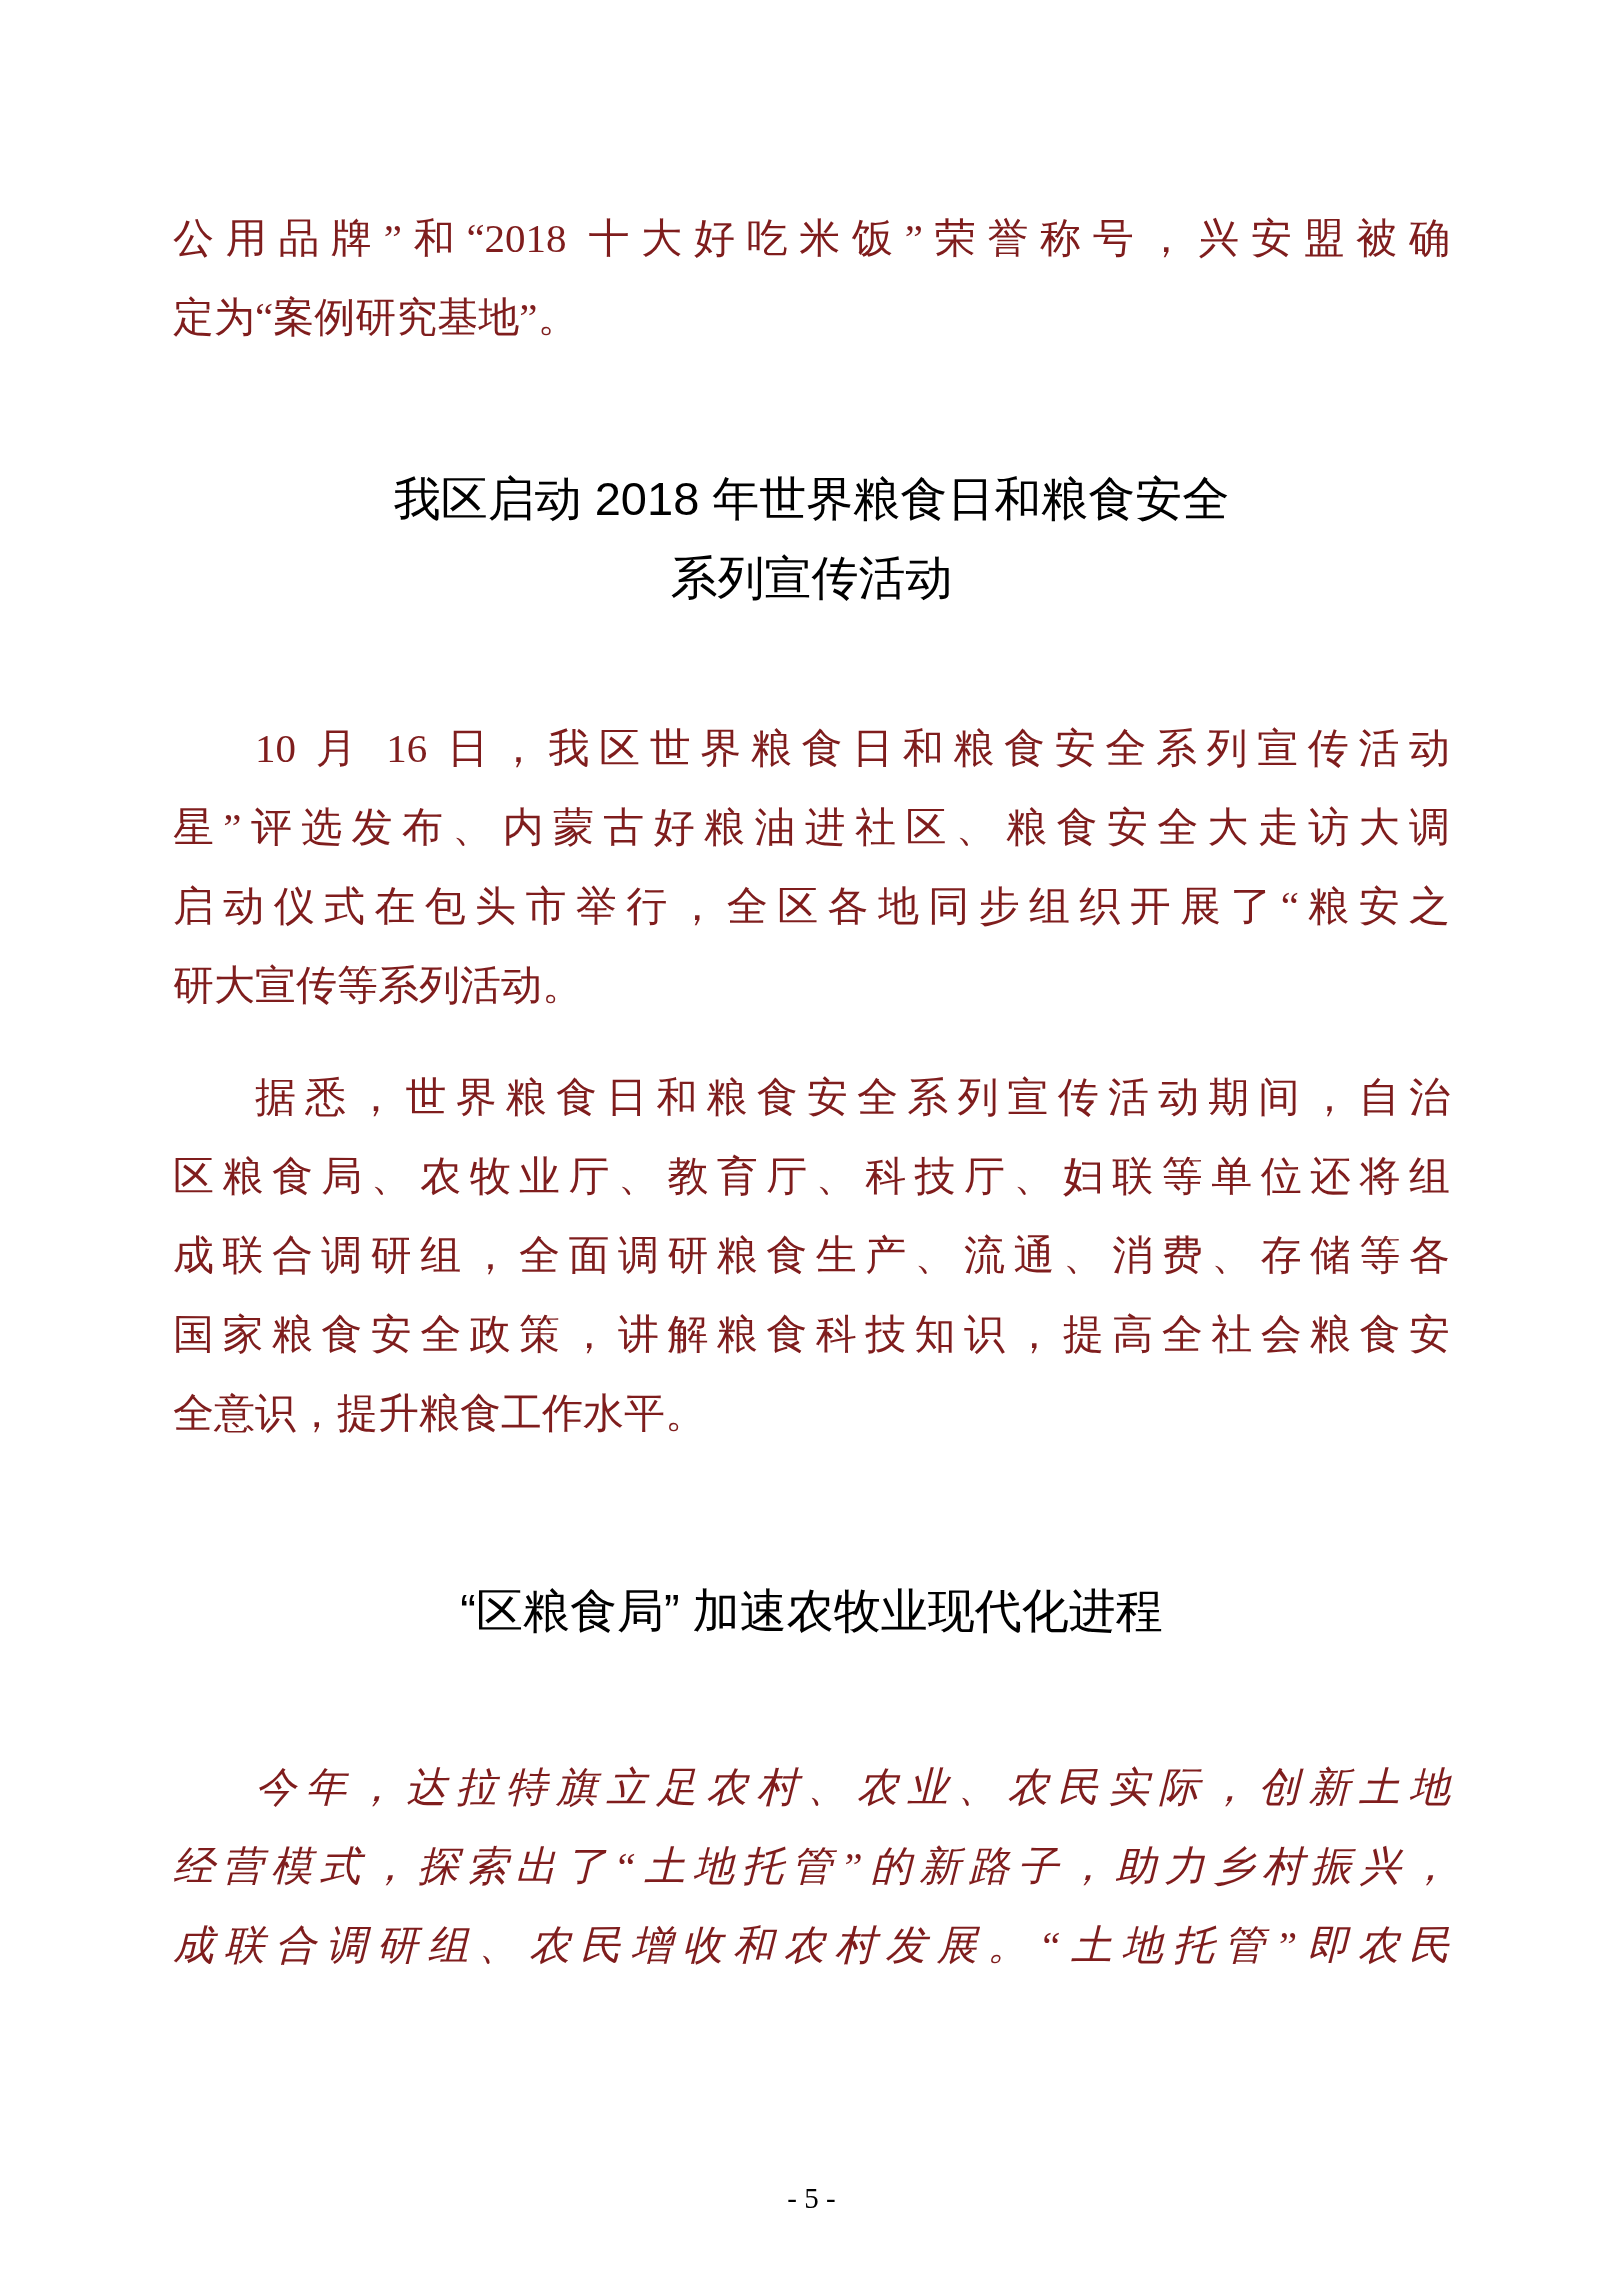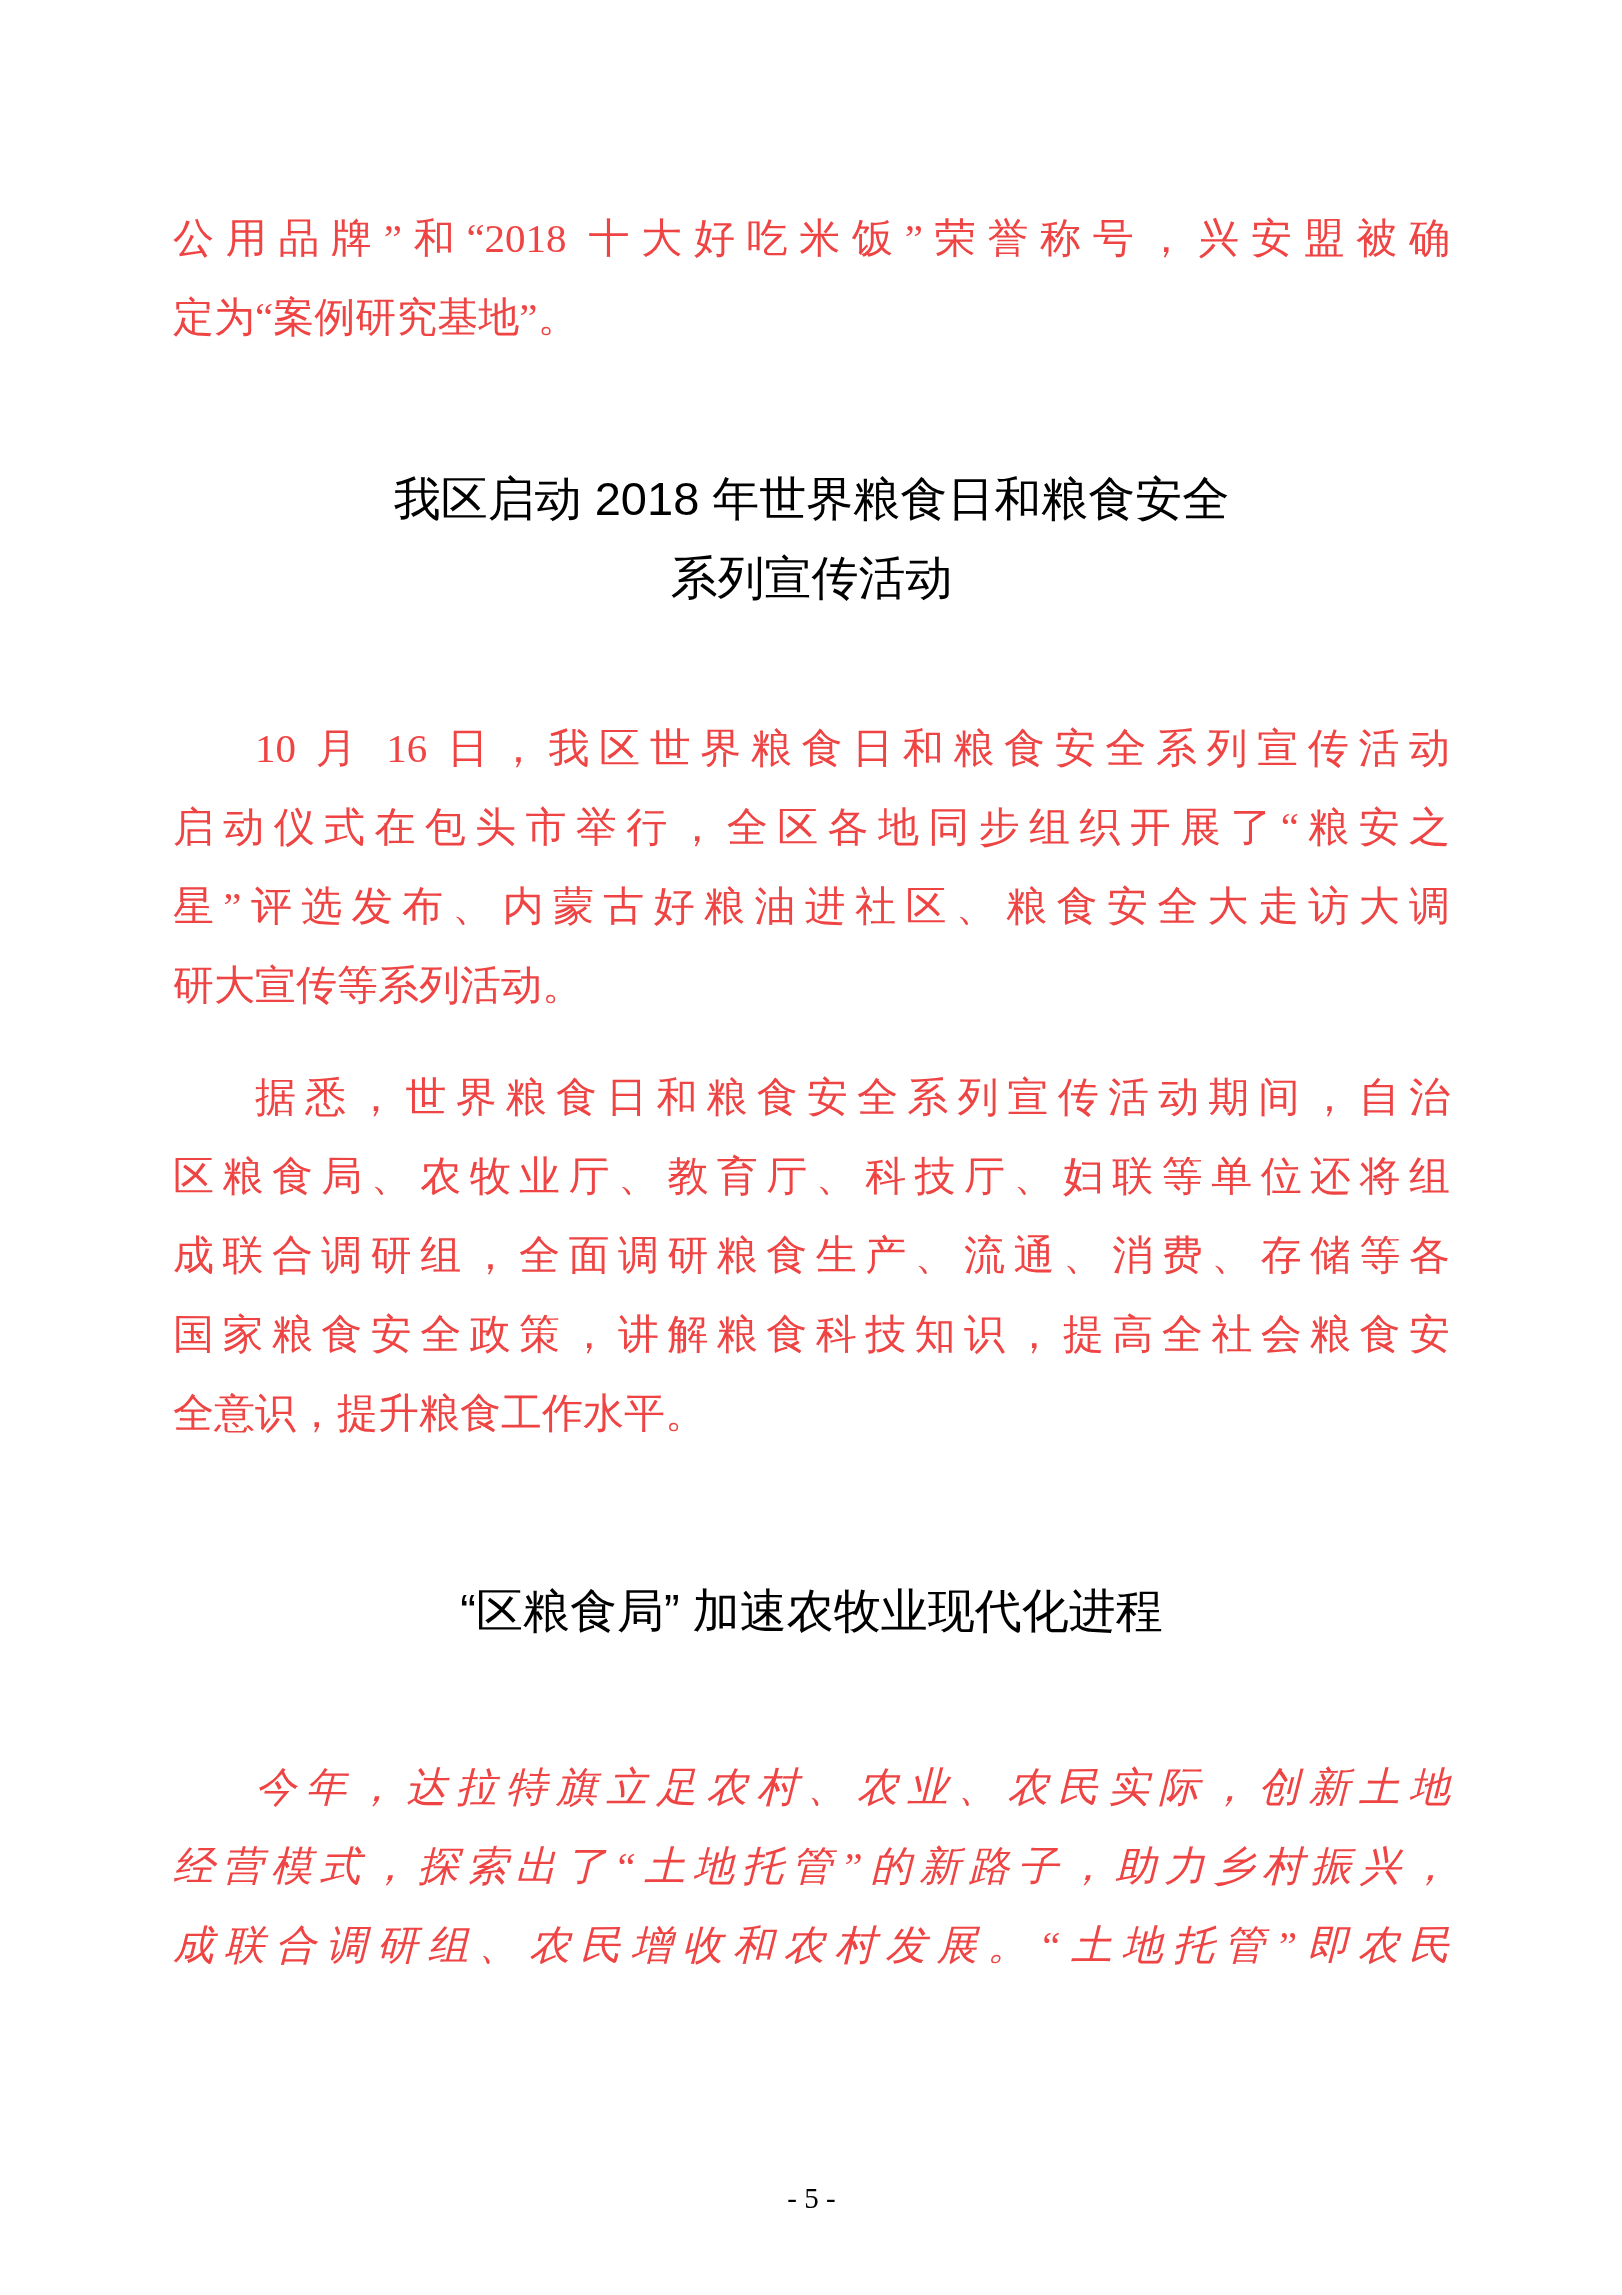--- a/index.html
+++ b/index.html
@@ -16,21 +16,21 @@
     color: #000000;
   }
   .content {
     padding: 0 173px;
   }
   
   .para {
     font-family: "Liberation Serif", "DejaVu Serif", serif;
     font-size: 41px;
     line-height: 79px;
-    color: #ef4444;
+    color: #7f1d1d;
   }
   .line {
     text-align: justify;
     text-align-last: left;
     white-space: nowrap;
   }
   .line.fill {
     white-space: normal;
     text-align-last: justify;
   }
@@ -75,22 +75,22 @@
       <div class="line">定为“案例研究基地”。</div>
     </div>
 
     <div class="heading heading-1">
       <div class="heading-line">我区启动 2018 年世界粮食日和粮食安全</div>
       <div class="heading-line">系列宣传活动</div>
     </div>
 
     <div class="para para-b">
       <div class="line fill indent">10 月 16 日，我区世界粮食日和粮食安全系列宣传活动</div>
+      <div class="line fill">星”评选发布、内蒙古好粮油进社区、粮食安全大走访大调</div>
       <div class="line fill">启动仪式在包头市举行，全区各地同步组织开展了“粮安之</div>
-      <div class="line fill">星”评选发布、内蒙古好粮油进社区、粮食安全大走访大调</div>
       <div class="line">研大宣传等系列活动。</div>
     </div>
 
     <div class="para para-c">
       <div class="line fill indent">据悉，世界粮食日和粮食安全系列宣传活动期间，自治</div>
       <div class="line fill">区粮食局、农牧业厅、教育厅、科技厅、妇联等单位还将组</div>
       <div class="line fill">成联合调研组，全面调研粮食生产、流通、消费、存储等各</div>
       <div class="line fill">国家粮食安全政策，讲解粮食科技知识，提高全社会粮食安</div>
       <div class="line">全意识，提升粮食工作水平。</div>
     </div>

